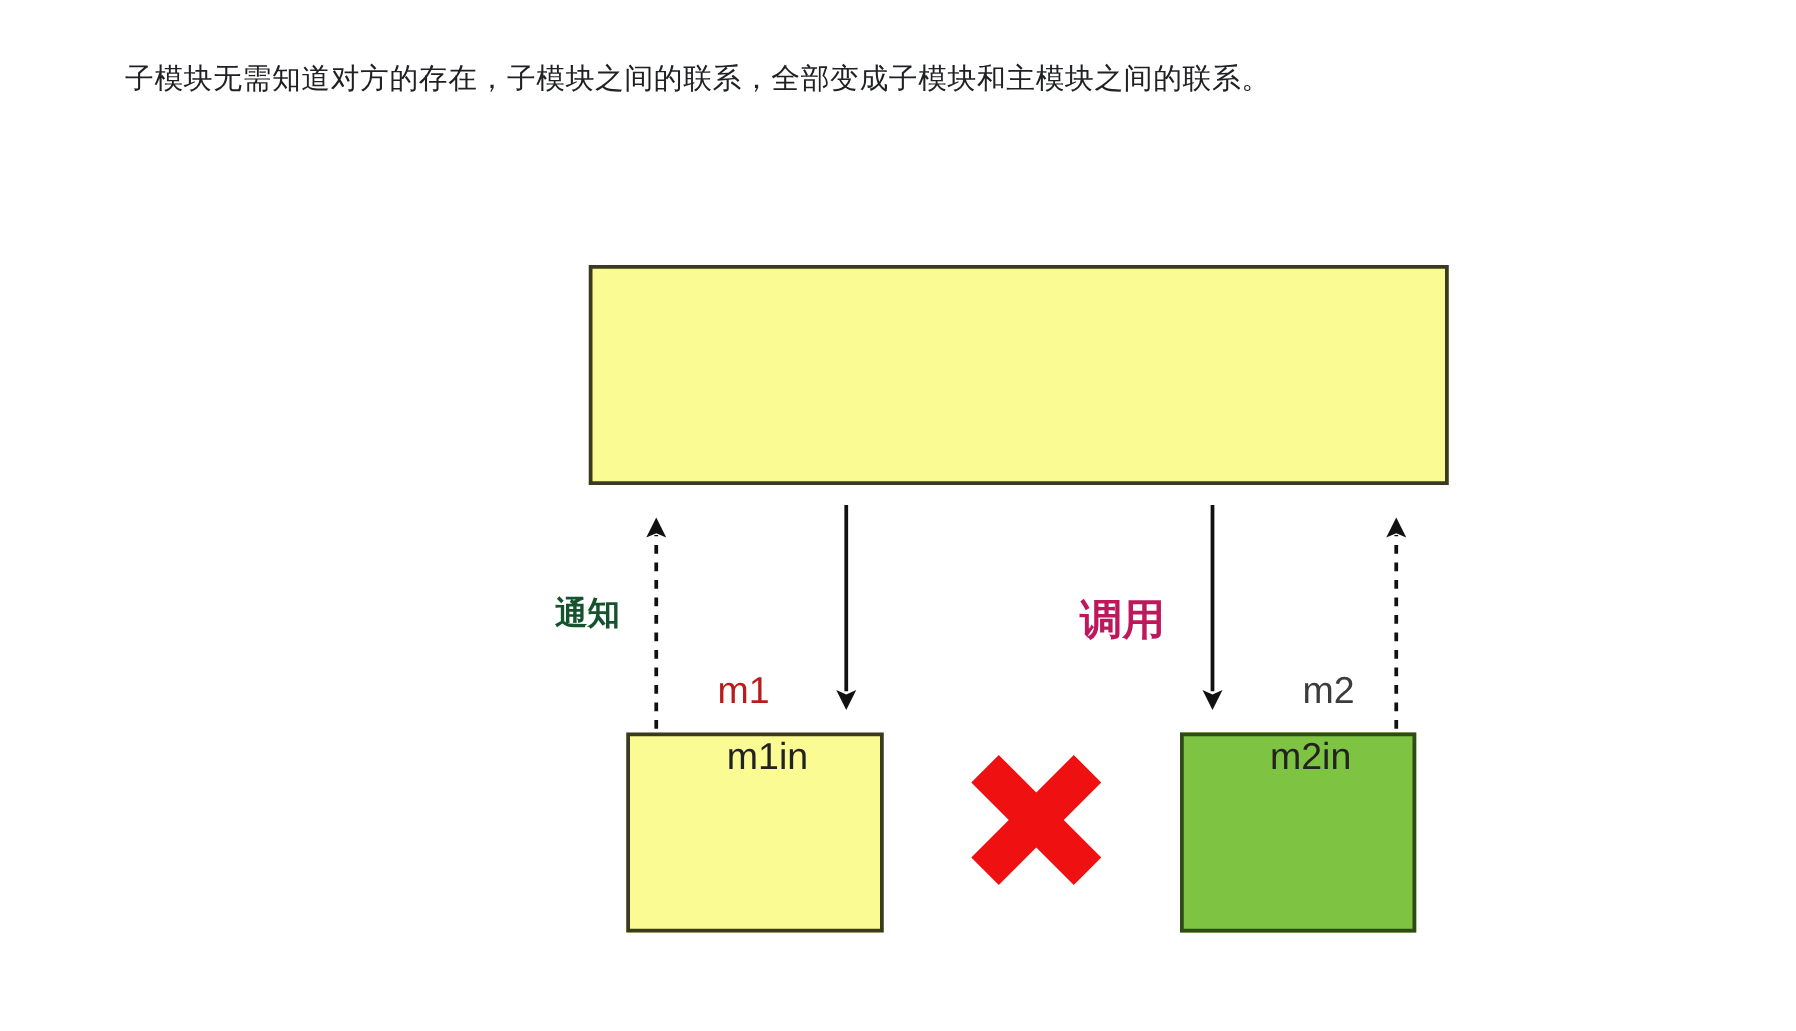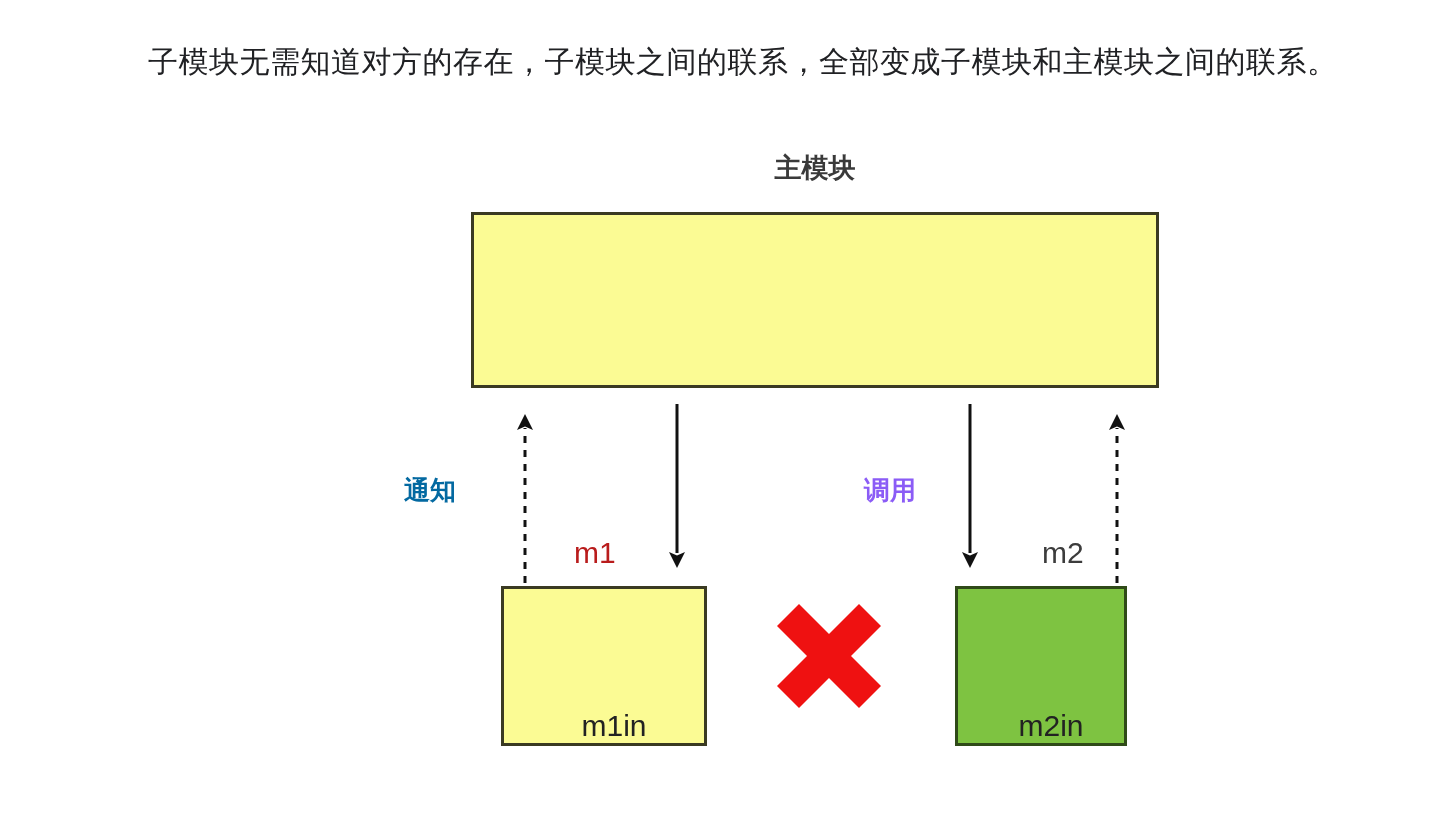--- a/index.html
+++ b/index.html
@@ -22,102 +22,100 @@
     inset: 0;
     background: #ffffff;
   }
 
   
   .caption {
     position: absolute;
     left: 100px;
     top: 40px;
     width: 1260px;
-    font-size: 30px;
+    font-size: 23px;
     line-height: 44px;
     letter-spacing: 0.5px;
     color: #202124;
     white-space: nowrap;
     font-weight: 400;
-    margin-left: 48px;
   }
 
   
   .lbl {
     position: absolute;
     color: #2b2b2b;
     white-space: nowrap;
   }
   .lbl-main-module {
     left: 471px;
     top: 150px;
     width: 688px;
     text-align: center;
     font-size: 27px;
     font-weight: 700;
     color: #3a3a3a;
   }
   .lbl-notify {
-    left: 404px;
+    left: 444px;
     top: 473px;
     font-size: 26px;
     font-weight: 700;
-    color: #0369a1;
+    color: #14532d;
   }
   .lbl-invoke {
     left: 864px;
     top: 473px;
-    font-size: 26px;
+    font-size: 34px;
     font-weight: 700;
-    color: #8b5cf6;
+    color: #be185d;
   }
   .lbl-m1 {
     left: 574px;
     top: 536px;
     font-size: 30px;
     color: #b91c1c;
   }
   .lbl-m2 {
     left: 1042px;
     top: 536px;
     font-size: 30px;
     color: #3c3c3c;
   }
 
   
   .box {
     position: absolute;
     box-sizing: border-box;
     border: 3px solid #3a3a22;
     display: flex;
-    align-items: flex-end;
+    align-items: flex-start;
     justify-content: center;
   }
   .box-main {
     left: 471px;
     top: 212px;
     width: 688px;
     height: 176px;
     background: #fbfb94;
   }
   .box-m1in {
     left: 501px;
     top: 586px;
     width: 206px;
     height: 160px;
     background: #fbfb94;
   }
   .box-m2in {
     left: 944px;
     top: 586px;
-    width: 172px;
+    width: 189px;
     height: 160px;
     background: #7ec341;
     border-color: #2f4a18;
-    margin-left: 11px;
   }
   .box-text {
     font-size: 30px;
     color: #222222;
     transform: translateX(10px);
   }
 
   
   .arrows {
     position: absolute;
@@ -137,21 +135,20 @@
     height: 104px;
   }
 </style>
 </head>
 <body>
 
 <div class="canvas">
 
   <div class="caption">子模块无需知道对方的存在，子模块之间的联系，全部变成子模块和主模块之间的联系。</div>
 
-  <div class="lbl lbl-main-module">主模块</div>
 
   <div class="box box-main">
     <span class="box-text"></span>
   </div>
 
   <svg class="arrows" viewBox="0 0 1437 825" xmlns="http://www.w3.org/2000/svg">
     <defs>
       <marker id="arrowUp" markerWidth="10" markerHeight="10" refX="5" refY="2" orient="auto" markerUnits="userSpaceOnUse">
         <path d="M5,0 L10,10 L5,7.5 L0,10 Z" fill="#111111"></path>
       </marker>

